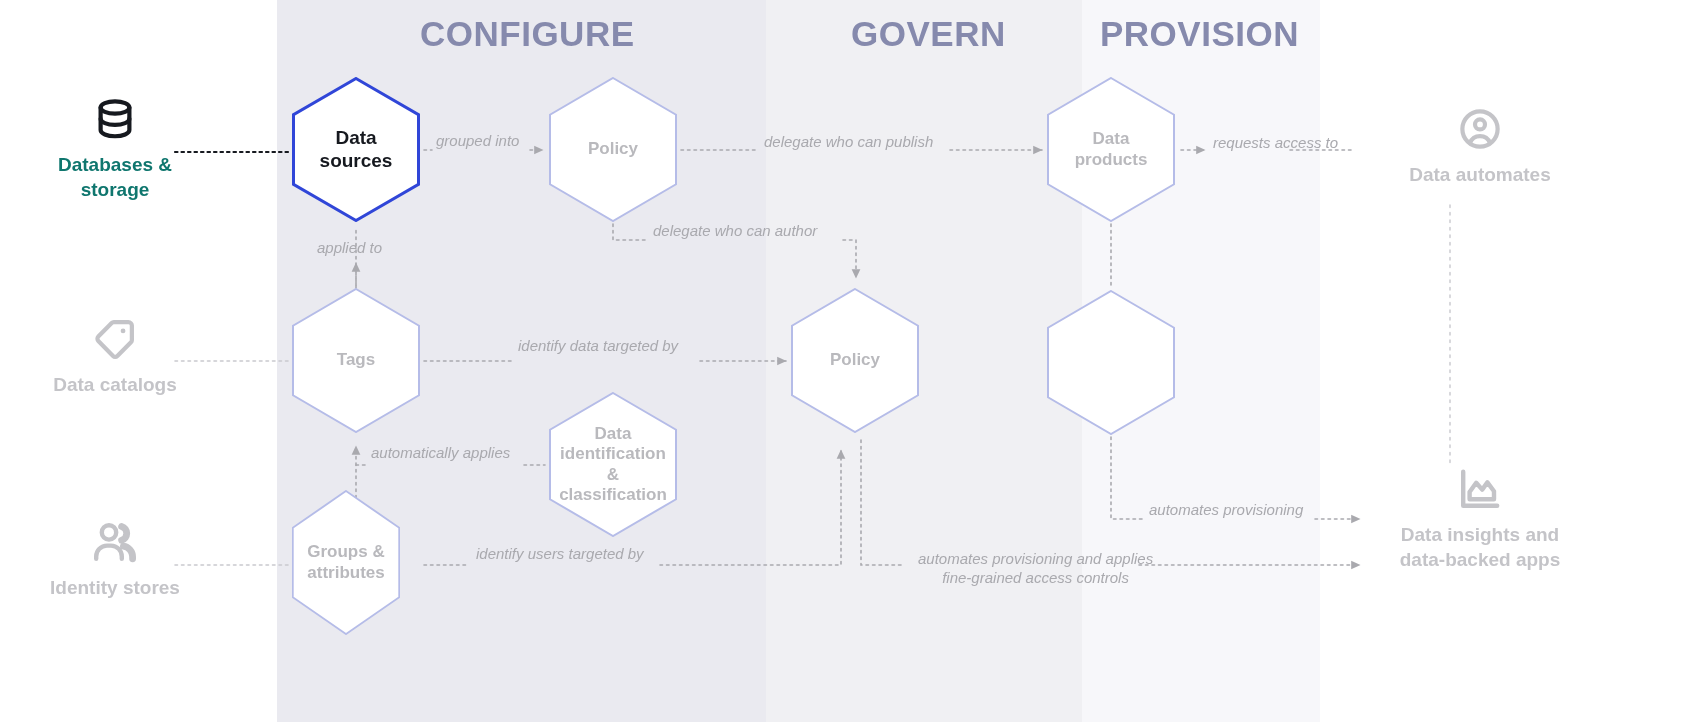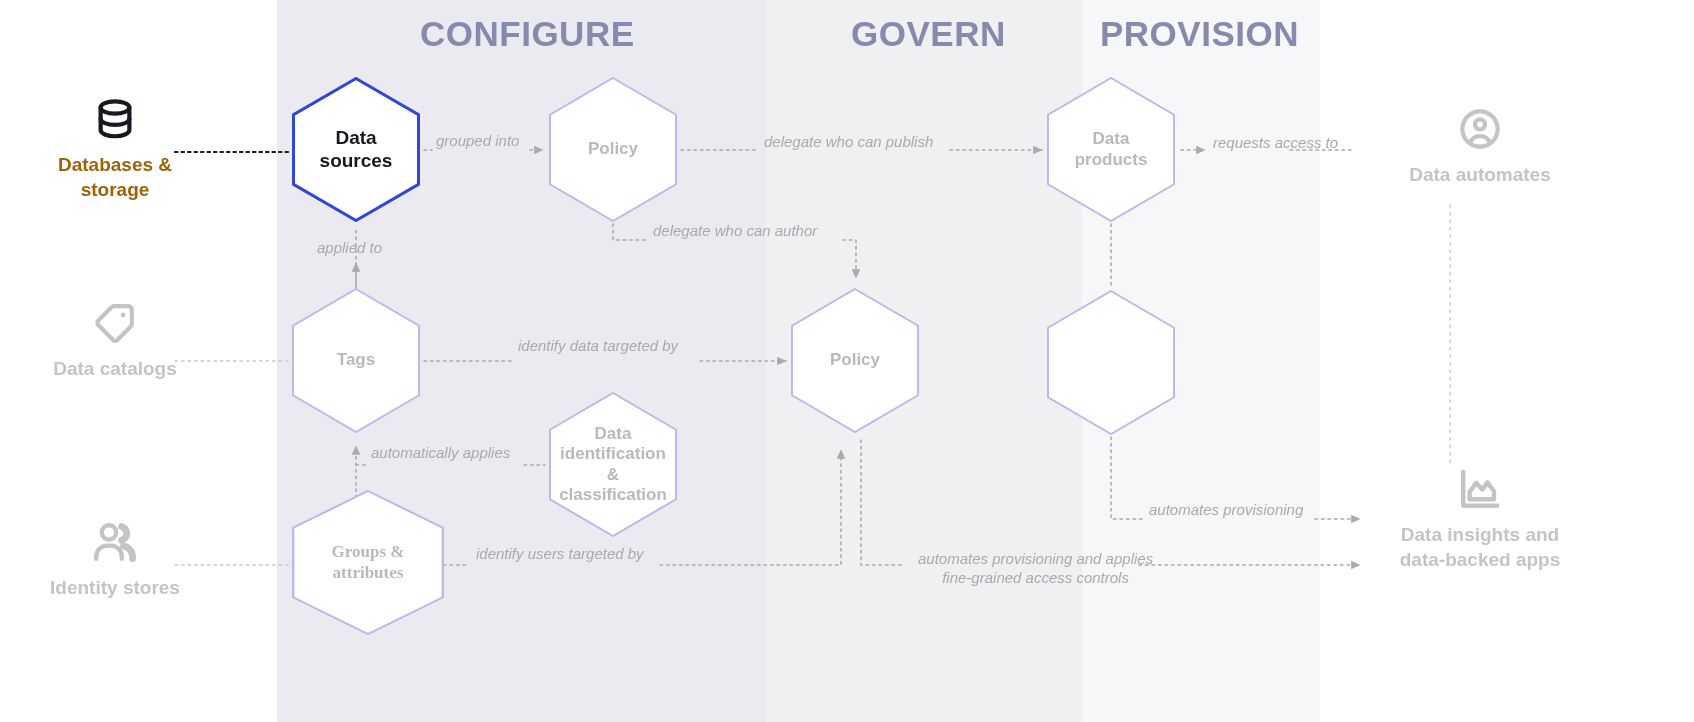--- a/index.html
+++ b/index.html
@@ -57,21 +57,21 @@
   .sidenode .ico{
     display:block;
     margin:0 auto 10px auto;
     height:48px;
   }
   .sidenode .cap{
     font-size:19px;
     font-weight:700;
     line-height:1.3;
   }
-  .sidenode.dark .cap{color:#a16207;}
+  .sidenode.dark .cap{color:#0f766e;}
   .sidenode.light .cap{color:#c4c4c8;}
   .edge-label{
     position:absolute;
     font-size:15px;
     font-style:italic;
     color:#a9a9ae;
     white-space:nowrap;
     line-height:1.25;
     text-align:center;
   }
@@ -175,21 +175,21 @@
         <svg viewBox="0 0 128 145" preserveAspectRatio="none">
           <polygon points="64,1 127,37.7 127,107.3 64,144 1,107.3 1,37.7" fill="#ffffff" stroke="#b5bce8" stroke-width="2" stroke-linejoin="miter"></polygon>
         </svg>
       </div>
       <div class="hex muted" style="left: 549px; top: 392px; width: 128px; height: 145px;">
         <svg viewBox="0 0 128 145" preserveAspectRatio="none">
           <polygon points="64,1 127,37.7 127,107.3 64,144 1,107.3 1,37.7" fill="#ffffff" stroke="#b5bce8" stroke-width="2" stroke-linejoin="miter"></polygon>
         </svg>
         <span class="hex-label">Data<br>identification &amp;<br>classification</span>
       </div>
-      <div class="hex muted" style="left: 292px; top: 490px; width: 152px; height: 145px; font-family: Liberation Serif, serif;">
+      <div class="hex muted" style="left: 292px; top: 490px; width: 108px; height: 145px;">
         <svg viewBox="0 0 128 145" preserveAspectRatio="none">
           <polygon points="64,1 127,37.7 127,107.3 64,144 1,107.3 1,37.7" fill="#ffffff" stroke="#b5bce8" stroke-width="2" stroke-linejoin="miter"></polygon>
         </svg>
         <span class="hex-label">Groups &amp;<br>attributes</span>
       </div>
     </div>
 
   <div id="edgelabels">
       <div class="edge-label" style="left: 436px; top: 141px; transform: translateY(-50%);">grouped into</div>
       <div class="edge-label" style="left: 764px; top: 142px; transform: translateY(-50%);">delegate who can publish</div>
@@ -202,21 +202,21 @@
       <div class="edge-label" style="left: 476px; top: 554px; transform: translateY(-50%);">identify users targeted by</div>
       <div class="edge-label" style="left: 918px; top: 553px; transform: translateY(-50%); margin-top: 16px;">automates provisioning and applies<br>fine-grained access controls</div>
     </div>
 
   <div id="sidenodes">
       <div class="sidenode dark" style="left: 10px; top: 95px;"><span class="ico"><svg width="46" height="48" viewBox="0 0 24 24">
             <ellipse cx="12" cy="6" rx="7.5" ry="3.2" fill="none" stroke="#16191f" stroke-width="2.2" stroke-linecap="round" stroke-linejoin="round"></ellipse>
             <path d="M4.5 6v11.8c0 1.8 3.4 3.2 7.5 3.2s7.5-1.4 7.5-3.2V6" fill="none" stroke="#16191f" stroke-width="2.2" stroke-linecap="round" stroke-linejoin="round"></path>
             <path d="M4.5 11.9c0 1.8 3.4 3.2 7.5 3.2s7.5-1.4 7.5-3.2" fill="none" stroke="#16191f" stroke-width="2.2" stroke-linecap="round" stroke-linejoin="round"></path>
           </svg></span><span class="cap">Databases &amp;<br>storage</span></div>
-      <div class="sidenode light" style="left: 10px; top: 299px;"><span class="ico"><svg width="46" height="48" viewBox="0 0 24 24">
+      <div class="sidenode light" style="left: 10px; top: 315px;"><span class="ico"><svg width="46" height="48" viewBox="0 0 24 24">
             <path d="M11.4 3.2H19a1.8 1.8 0 0 1 1.8 1.8v7.6a1.6 1.6 0 0 1-.47 1.13l-7.1 7.1a1.6 1.6 0 0 1-2.26 0L3.3 13.0a1.6 1.6 0 0 1 0-2.26l6.97-7.07a1.6 1.6 0 0 1 1.13-.47z" fill="none" stroke="#c4c4c8" stroke-width="2.2" stroke-linecap="round" stroke-linejoin="round"></path>
             <circle cx="16.2" cy="7.8" r="1.25" fill="#c4c4c8" stroke="none"></circle>
           </svg></span><span class="cap">Data catalogs</span></div>
       <div class="sidenode light" style="left: 10px; top: 518px;"><span class="ico"><svg width="48" height="48" viewBox="0 0 24 24">
             <circle cx="9" cy="7.2" r="3.6" fill="none" stroke="#c4c4c8" stroke-width="2.2" stroke-linecap="round" stroke-linejoin="round"></circle>
             <path d="M2.6 20.4v-1.2a5.4 5.4 0 0 1 5.4-5.4h2a5.4 5.4 0 0 1 5.4 5.4v1.2" fill="none" stroke="#c4c4c8" stroke-width="2.2" stroke-linecap="round" stroke-linejoin="round"></path>
             <path d="M15.3 4.2a3.6 3.6 0 0 1 0 6.9" stroke="#c4c4c8" stroke-width="3.4" fill="none" stroke-linecap="round"></path>
             <path d="M16.2 14.1a5.4 5.4 0 0 1 4.6 5.3v1.0" stroke="#c4c4c8" stroke-width="3.4" fill="none" stroke-linecap="round"></path>
           </svg></span><span class="cap">Identity stores</span></div>
       <div class="sidenode light" style="left: 1375px; top: 105px;"><span class="ico"><svg width="46" height="48" viewBox="0 0 24 24">

